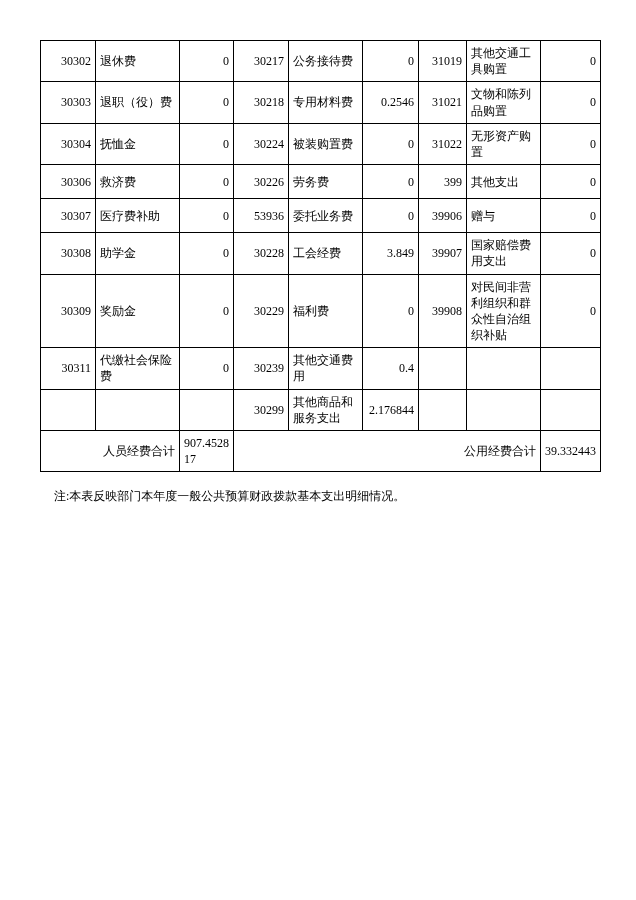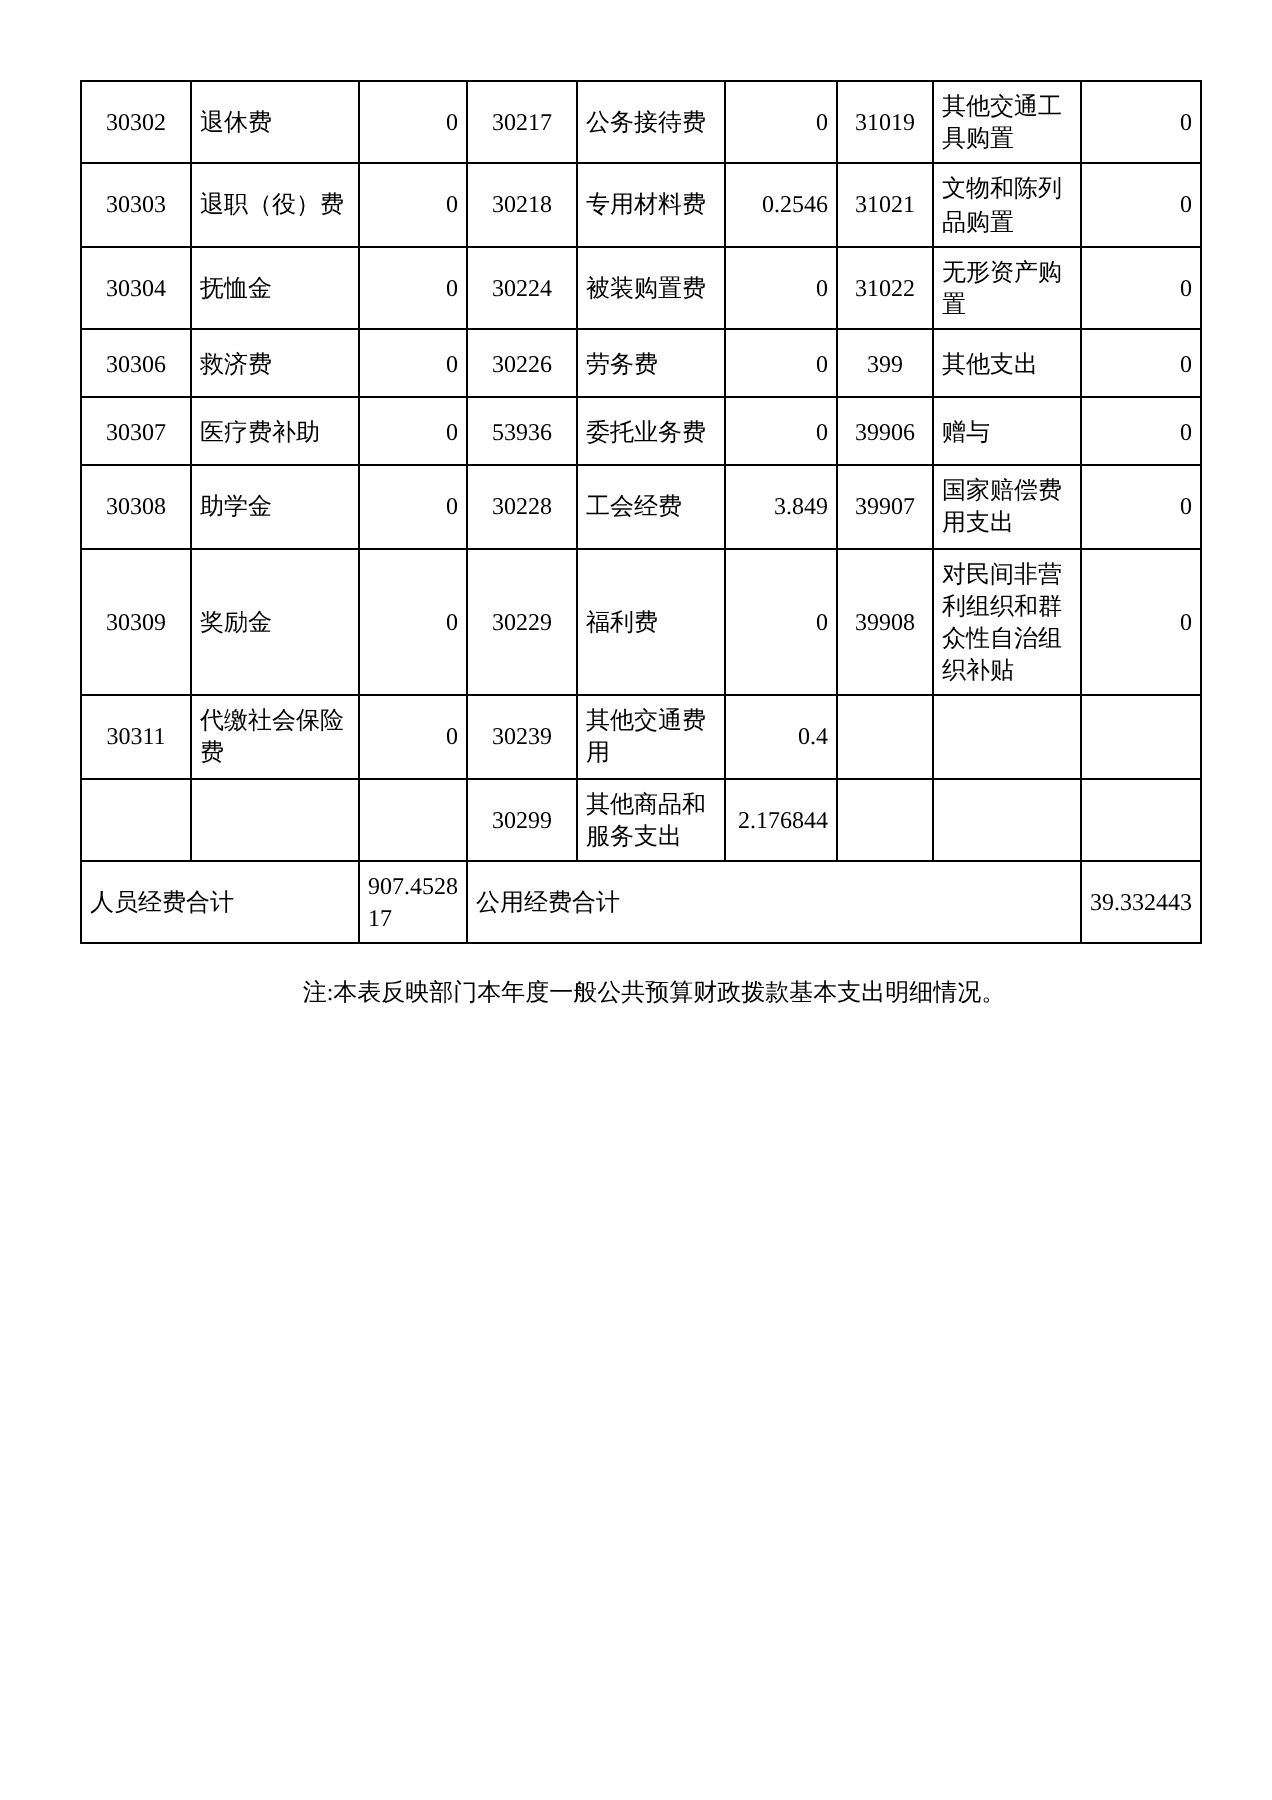--- a/index.html
+++ b/index.html
@@ -24,35 +24,35 @@
   table.budget td {
     border: 1px solid #000;
     font-size: 12px;
     line-height: 1.35;
     vertical-align: middle;
     height: 34px;
     padding: 4px 4px;
     word-break: break-word;
     overflow: hidden;
   }
-  td.code  { text-align: center; padding: 4px 2px; }
+  td.code  { text-align: right; padding: 4px 2px; }
   td.name  { text-align: left;  padding: 4px 8px; }
   td.value { text-align: right; padding: 4px 8px 4px 2px; }
-  td.total-label { text-align: left; height: 40px; }
+  td.total-label { text-align: right; height: 40px; }
   td.total-value {
     text-align: left;
     padding: 4px 3px;
     word-break: break-all;
     height: 40px;
   }
   .note {
     margin: 16px 36px 0 54px;
     font-size: 12px;
     line-height: 1.4;
-    text-align: center;
+    text-align: left;
   }
 </style>
 </head>
 <body>
 
 <div class="page">
   <table class="budget">
     <colgroup>
       <col style="width:55px">
         <col style="width:84px">

